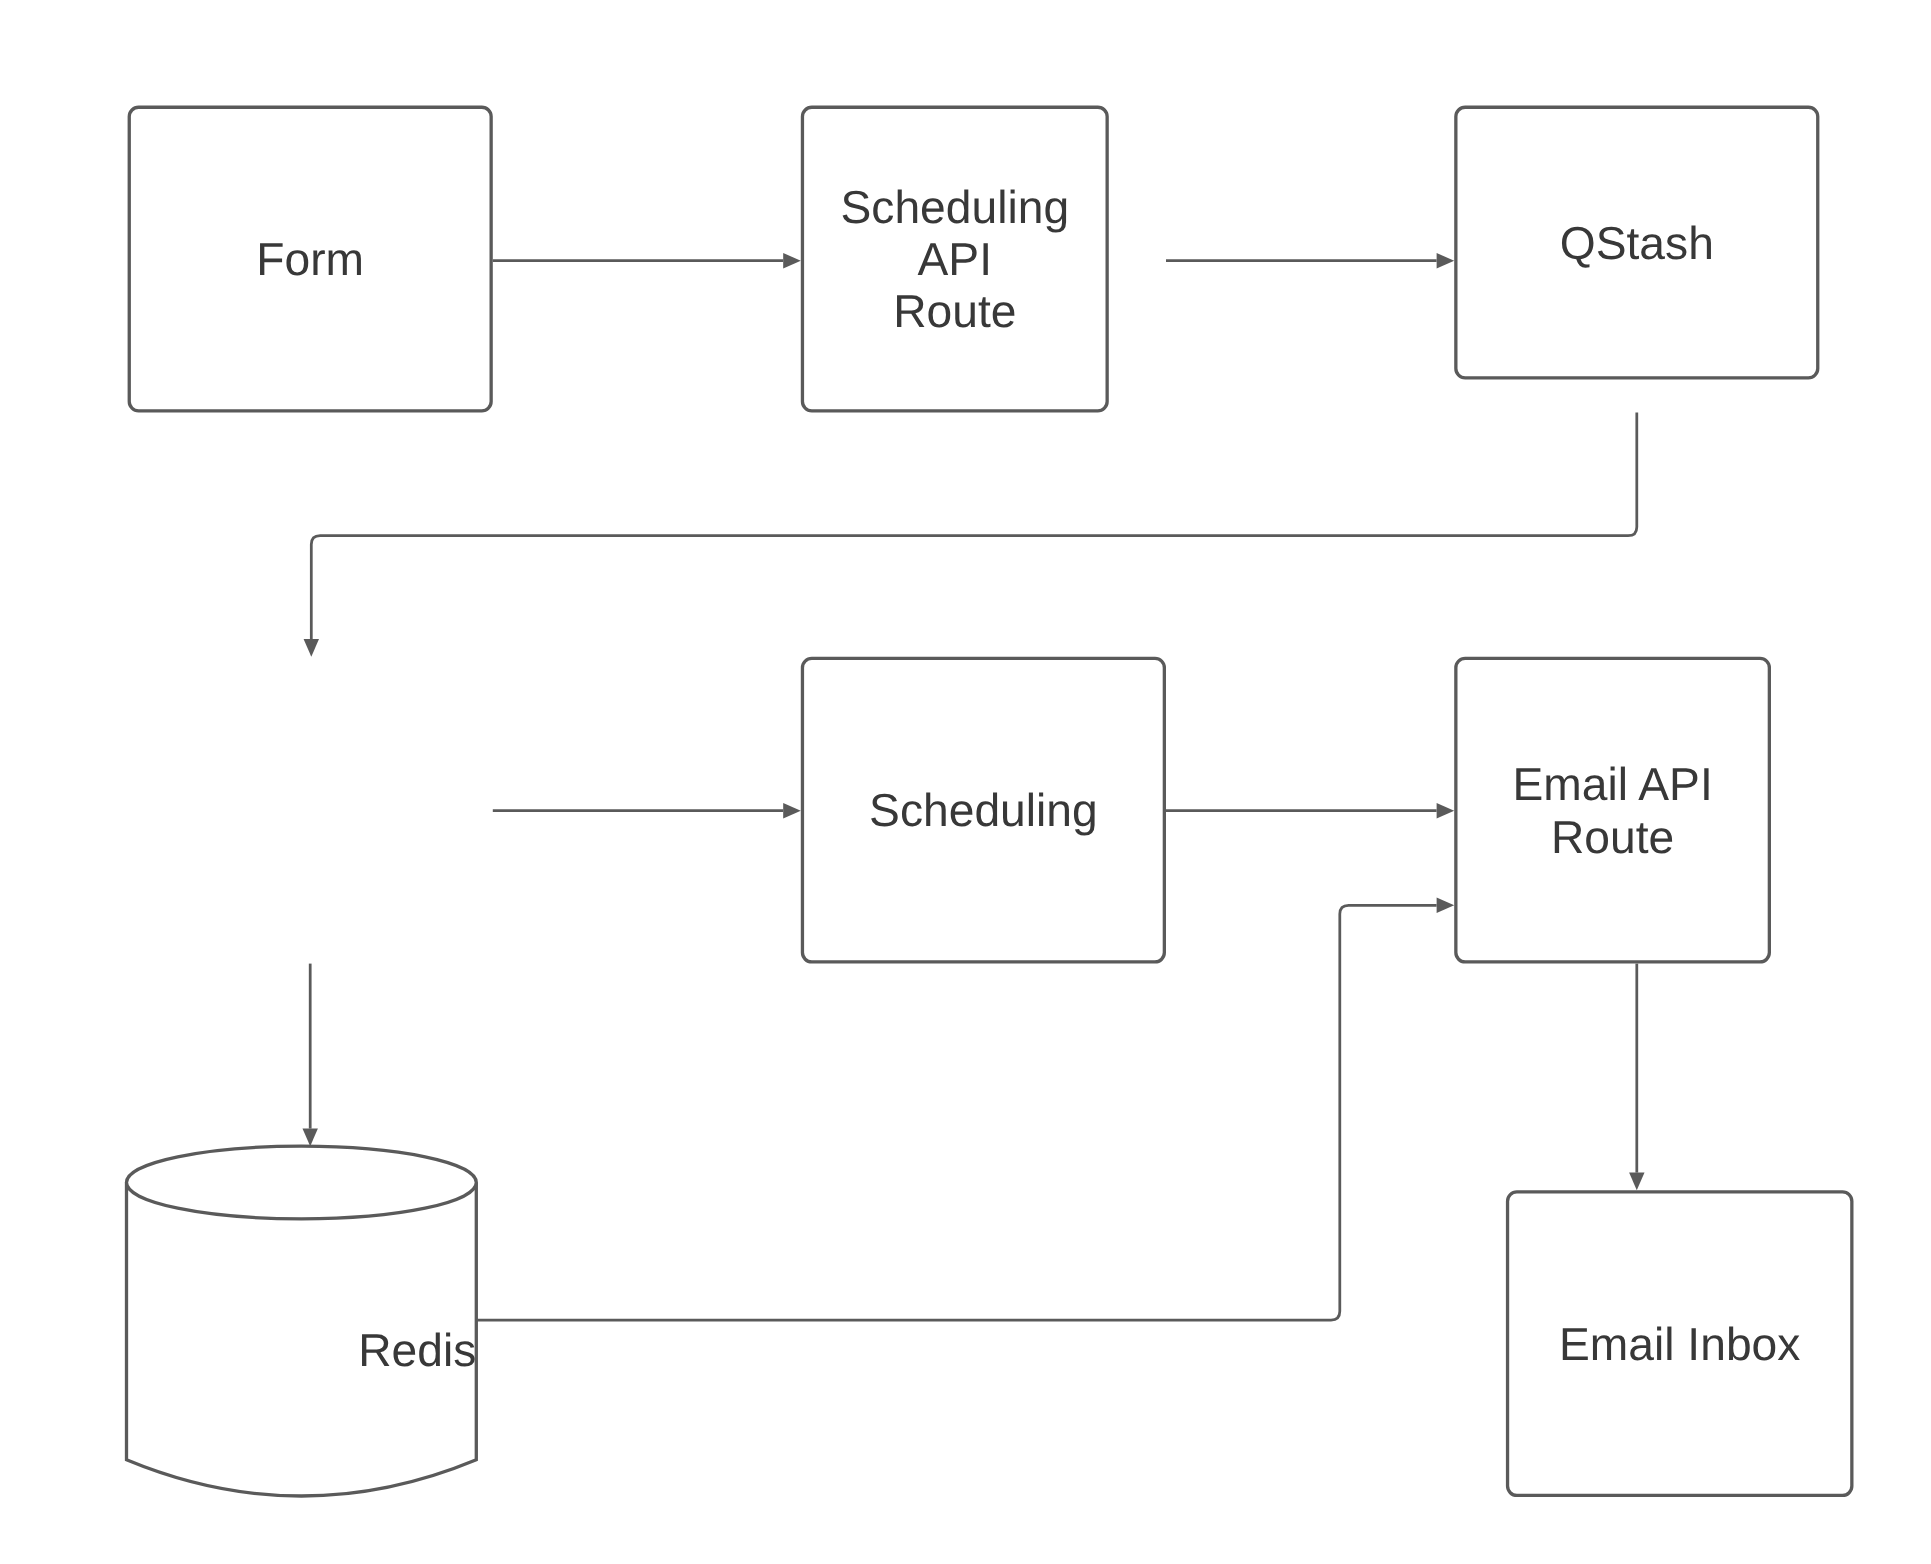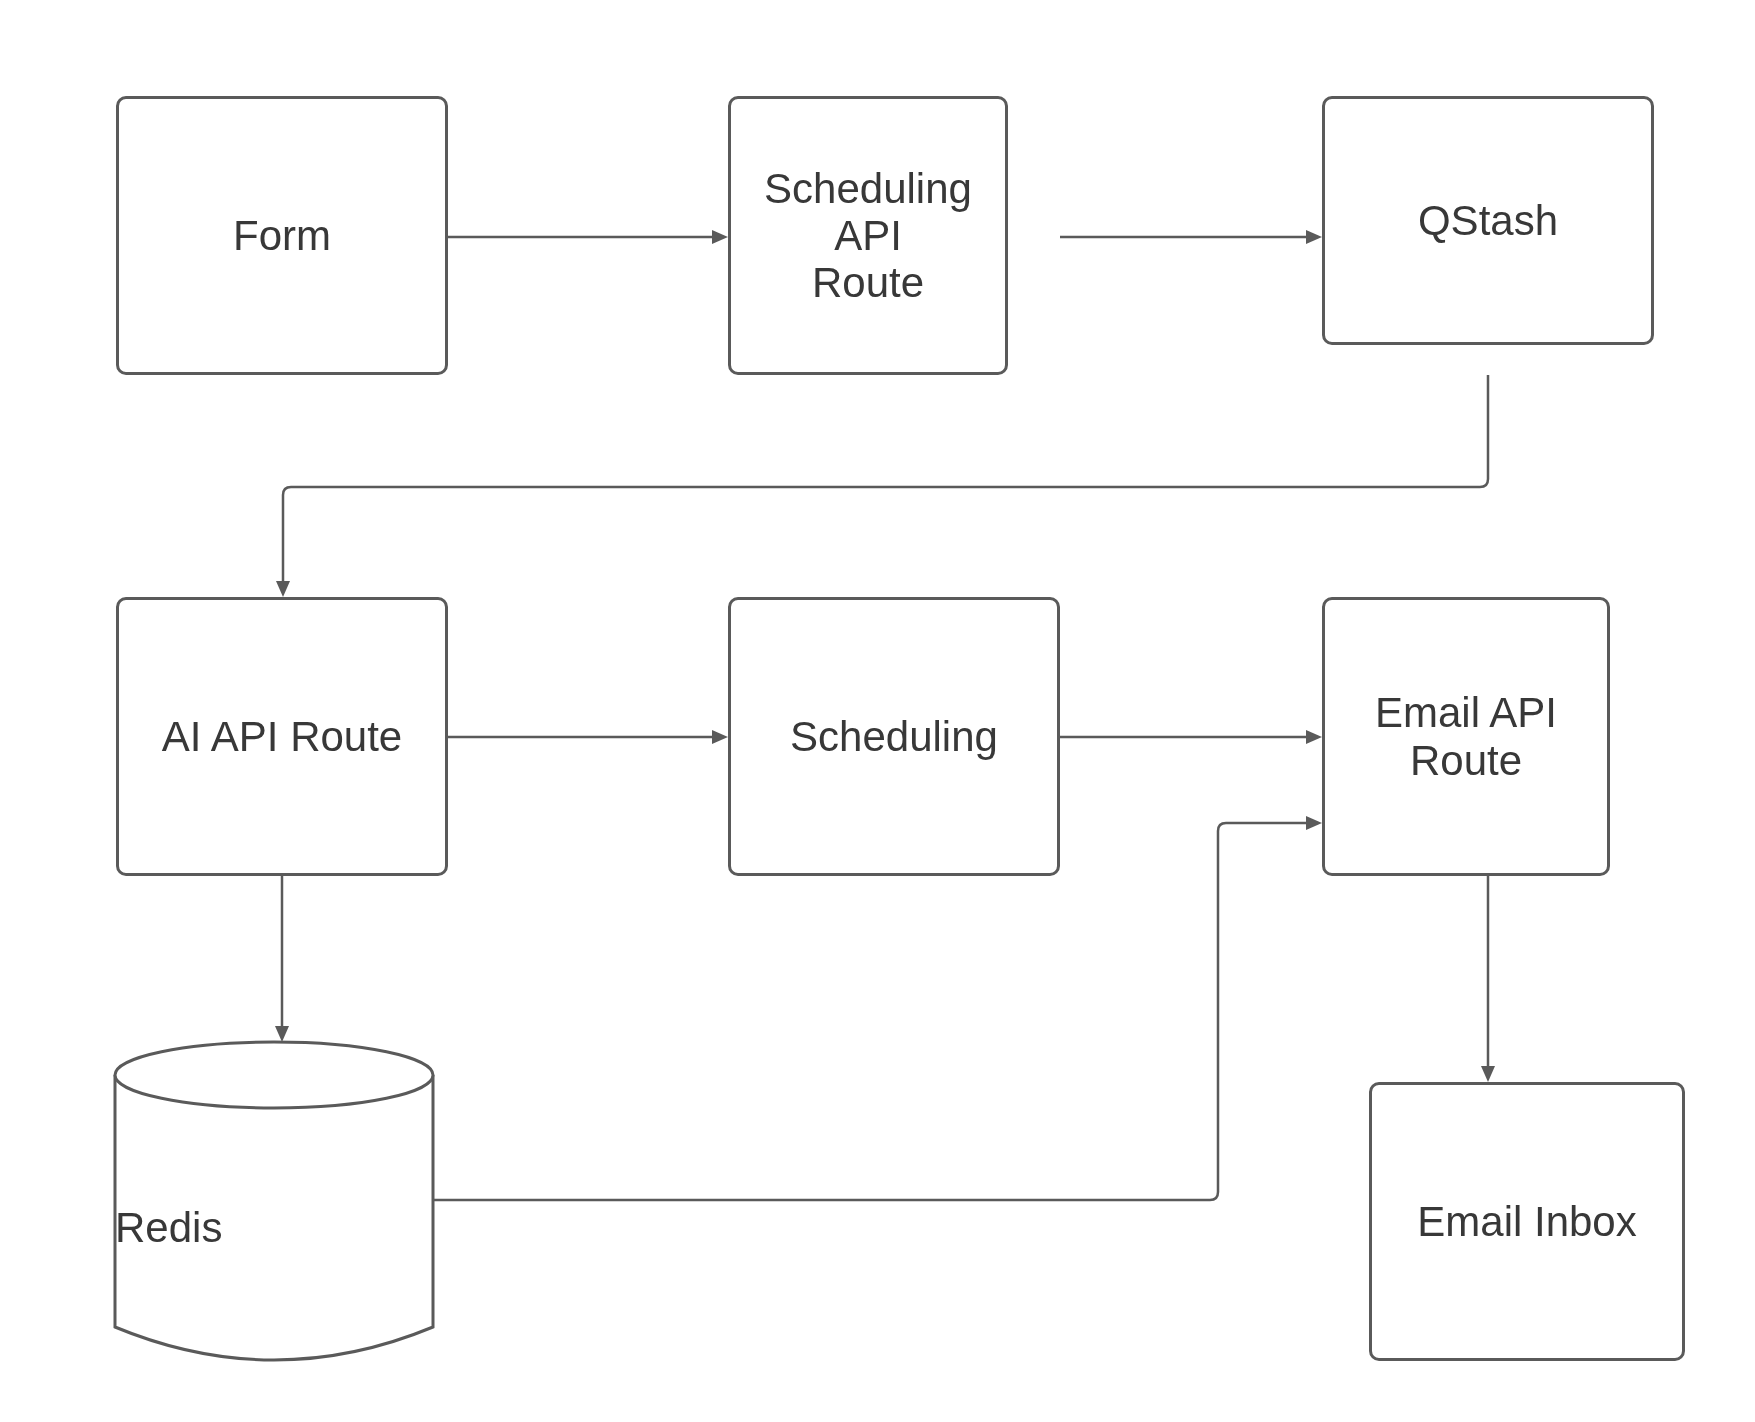--- a/index.html
+++ b/index.html
@@ -48,21 +48,21 @@
     font-size: 42px;
     line-height: 1.12;
     color: #383838;
     white-space: pre-line;
   }
   .cyl-label {
     position: absolute;
     box-sizing: border-box;
     display: flex;
     align-items: center;
-    justify-content: flex-start;
+    justify-content: flex-end;
     text-align: center;
     font-size: 42px;
     line-height: 1.12;
     color: #383838;
     background: transparent;
   }
 </style>
 </head>
 <body>
 
@@ -122,23 +122,20 @@
 
   <div class="node" style="left:728px; top:96px; width:280px; height:279px;">
     <span>Scheduling API
 Route</span>
   </div>
 
   <div class="node" style="left:1322px; top:96px; width:332px; height:249px;">
     <span>QStash</span>
   </div>
 
-  <div class="node" style="left:116px; top:597px; width:332px; height:279px;">
-    <span>AI API Route</span>
-  </div>
 
   <div class="node" style="left:728px; top:597px; width:332px; height:279px;">
     <span>Scheduling</span>
   </div>
 
   <div class="node" style="left:1322px; top:597px; width:288px; height:279px;">
     <span>Email API Route</span>
   </div>
 
   <div class="cyl-label" style="left:115px; top:1203px; width:318px; height:50px;">

